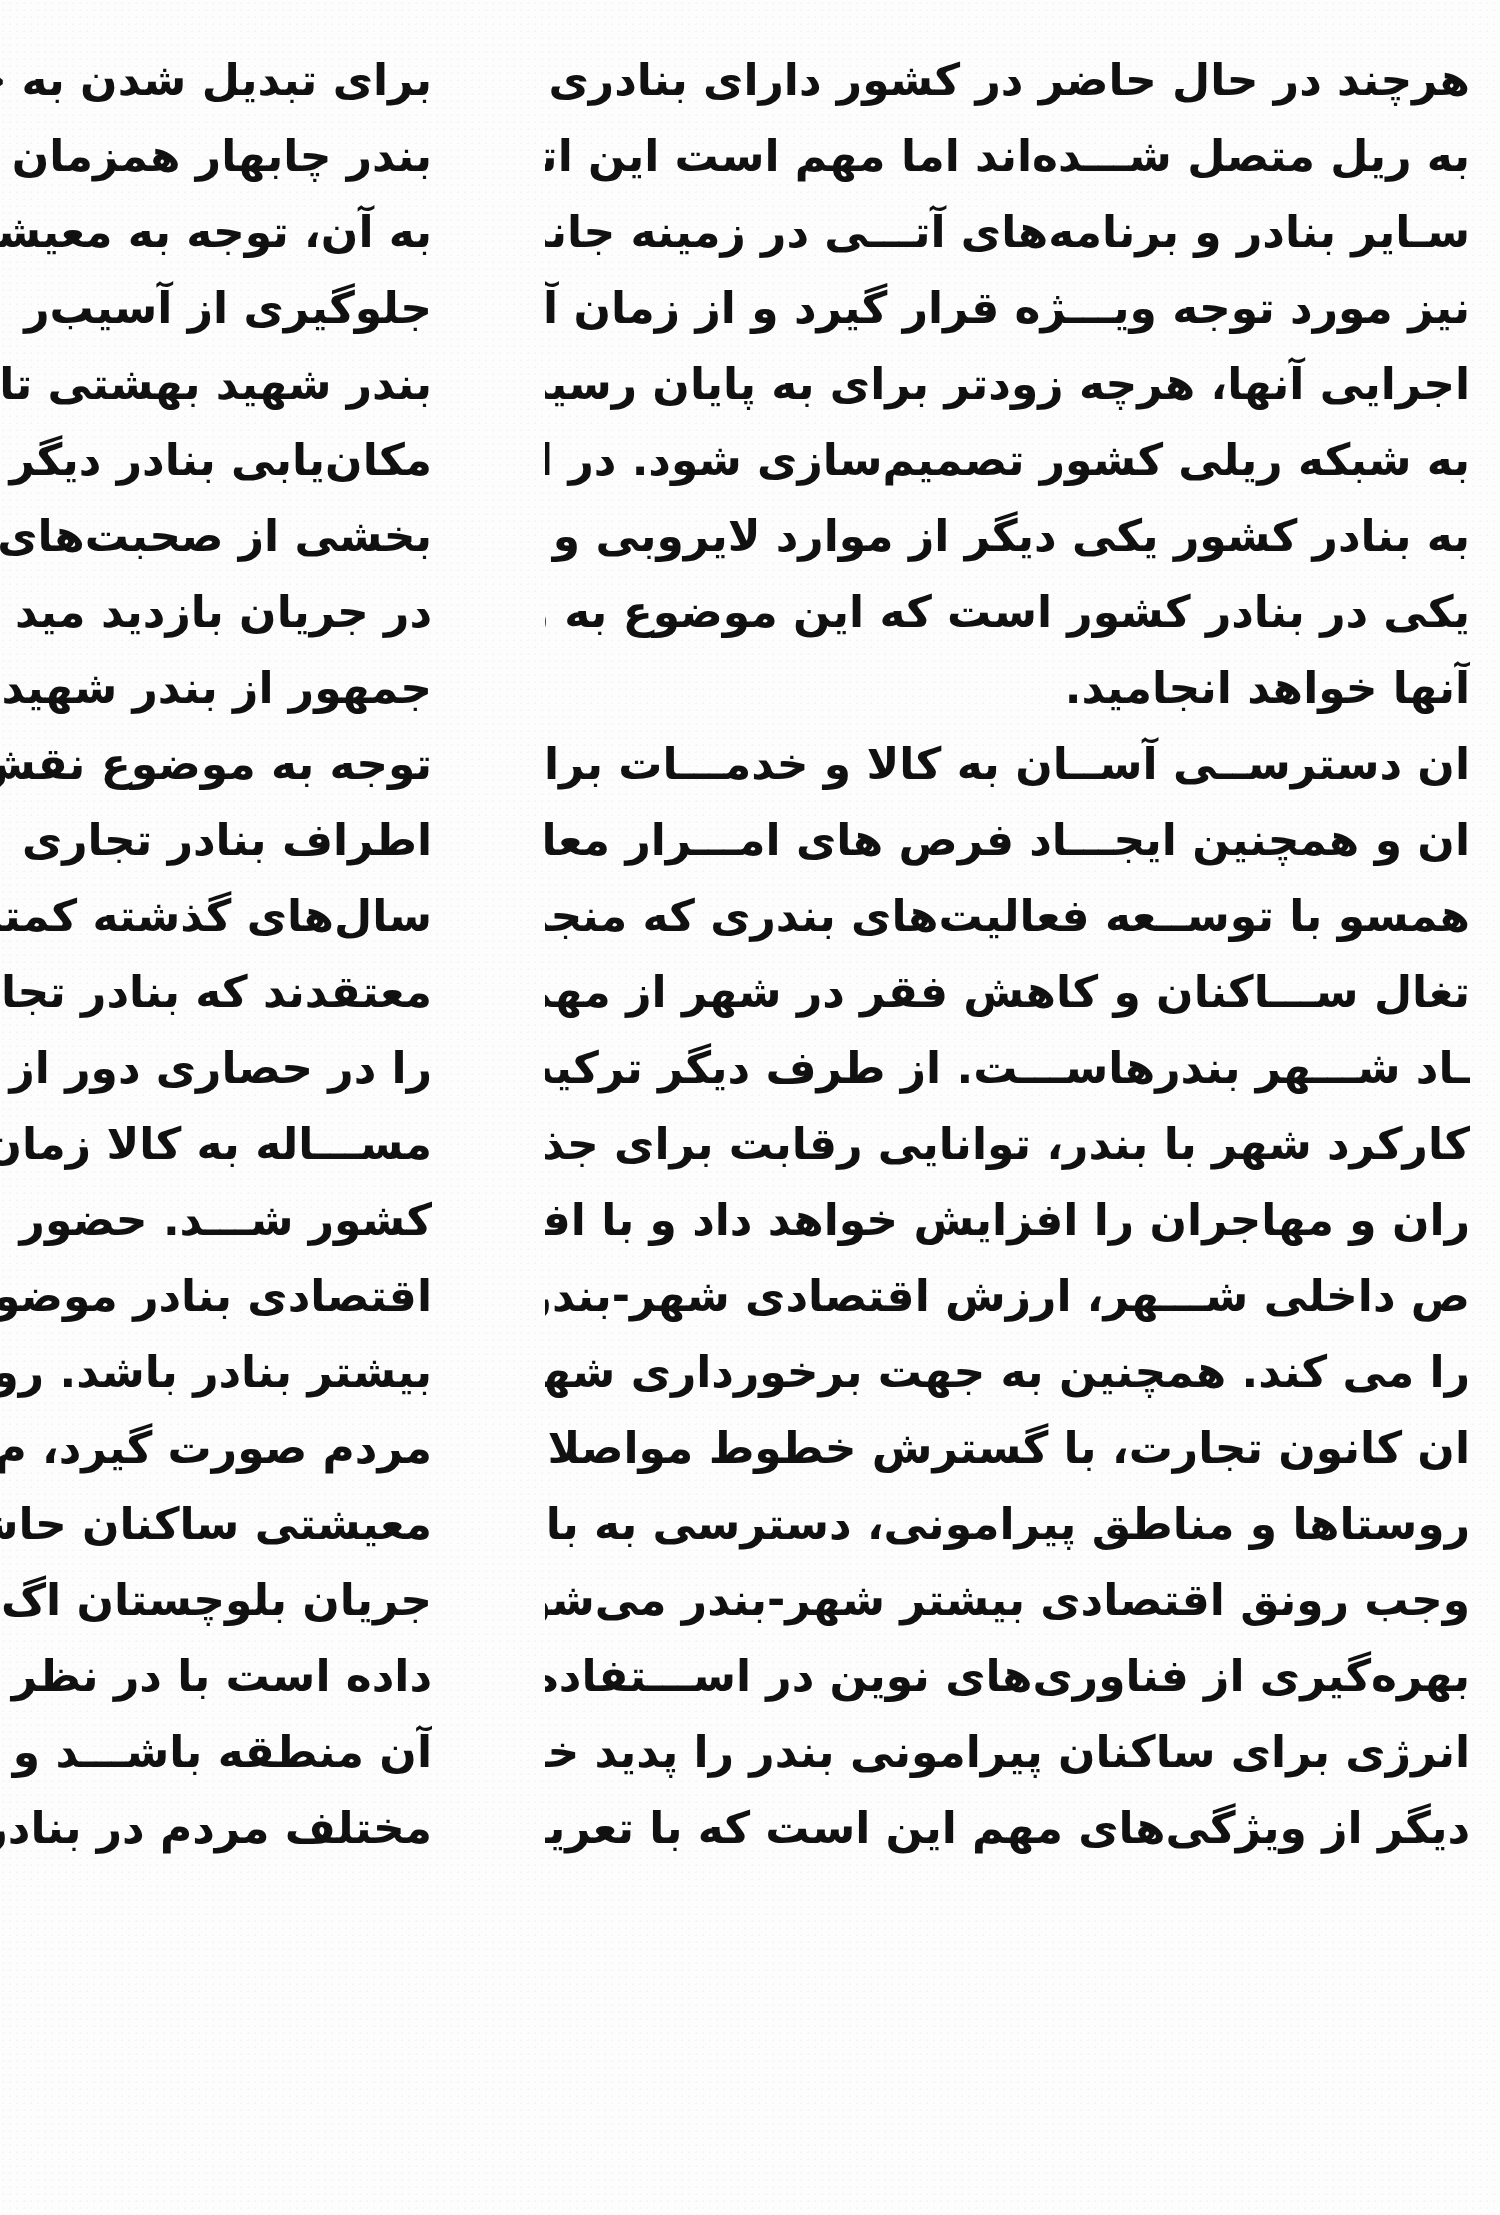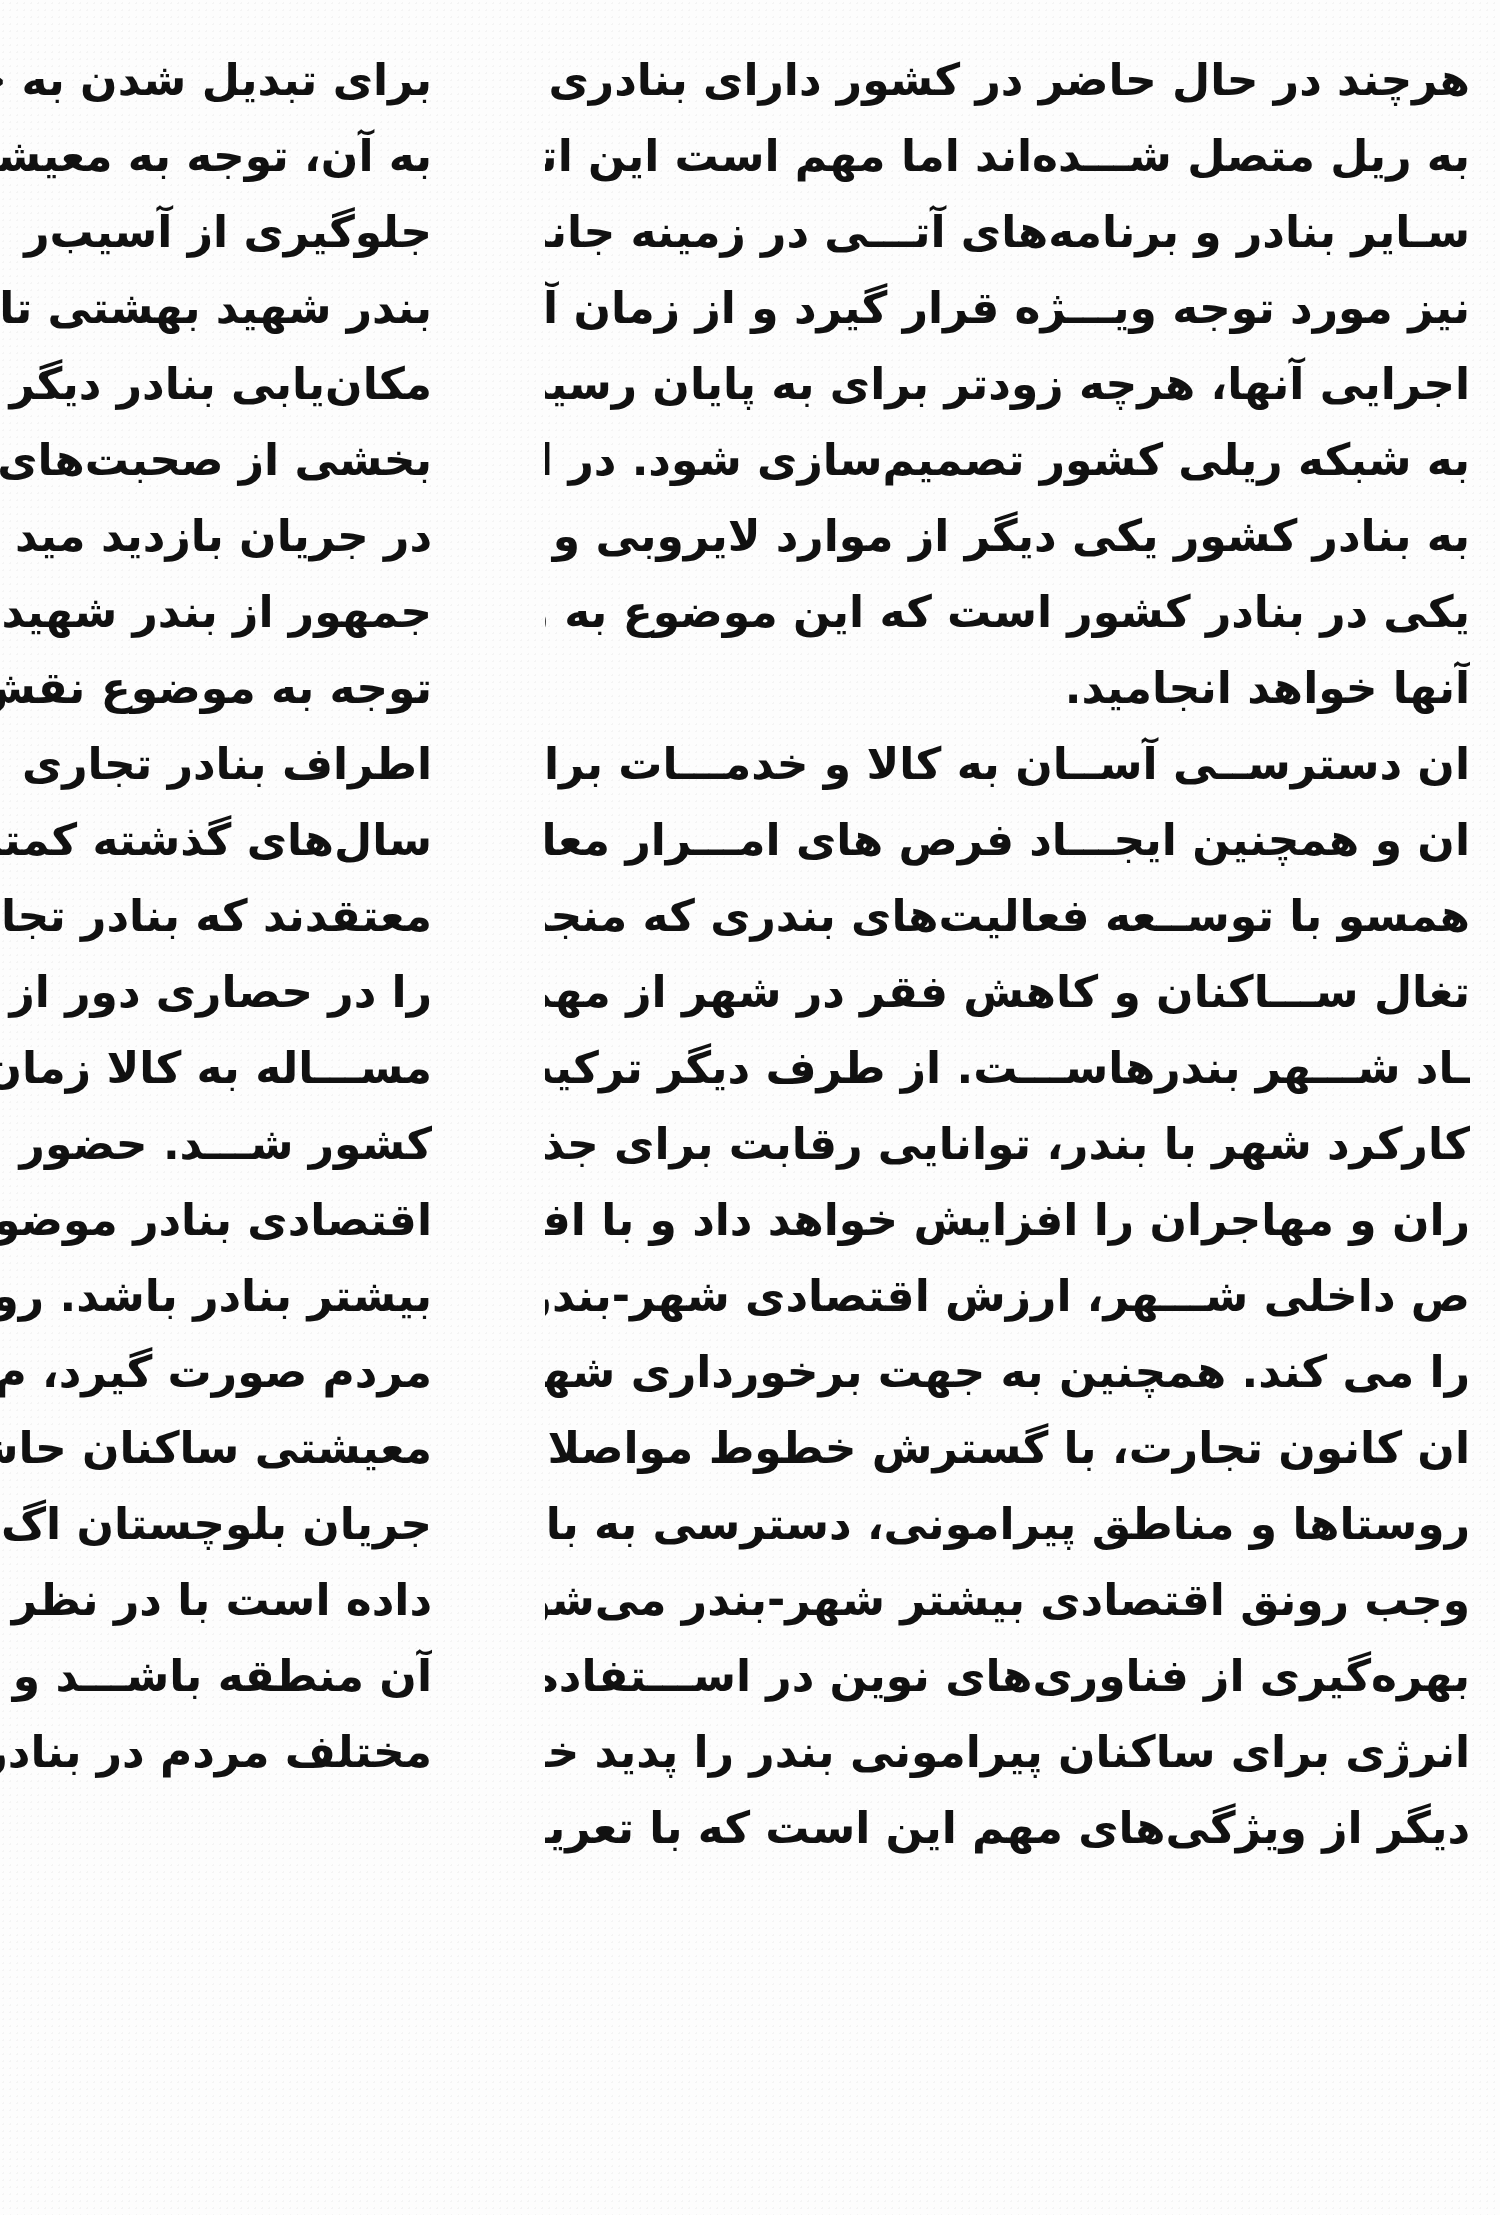--- a/index.html
+++ b/index.html
@@ -92,20 +92,21 @@
       <div class="line scan-text">بهره‌گیری از فناوری‌های نوین در اســـتفاده از</div>
       <div class="line scan-text">انرژی برای ساکنان پیرامونی بندر را پدید خواهد</div>
       <div class="line scan-text">دیگر از ویژگی‌های مهم این است که با تعریف</div>
     </div>
   </div>
 
   <div class="column col-left">
     <div class="line first-partial"></div>
     <div class="lines">
       <div class="line scan-text">برای تبدیل شدن به «ش</div>
+      <div class="line scan-text">بندر چابهار همزمان</div>
       <div class="line scan-text">به آن، توجه به معیشـ</div>
       <div class="line scan-text">جلوگیری از آسیب‌ر</div>
       <div class="line scan-text">بندر شهید بهشتی تا م</div>
       <div class="line scan-text">مکان‌یابی بنادر دیگر</div>
       <div class="line scan-text">بخشی از صحبت‌های</div>
       <div class="line scan-text">در جریان بازدید مید</div>
       <div class="line scan-text">جمهور از بندر شهید</div>
       <div class="line scan-text">توجه به موضوع نقش</div>
       <div class="line scan-text">اطراف بنادر تجاری</div>
       <div class="line scan-text">سال‌های گذشته کمتر</div>

